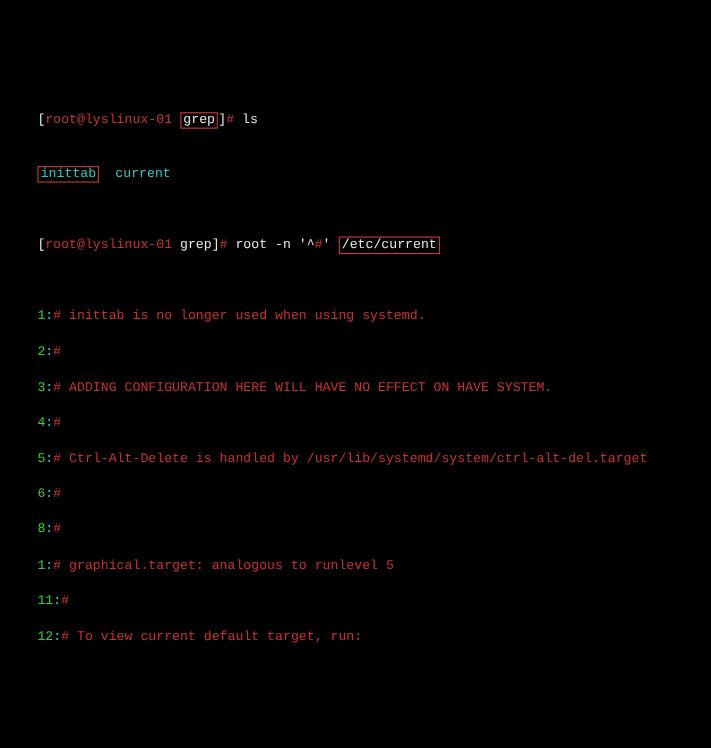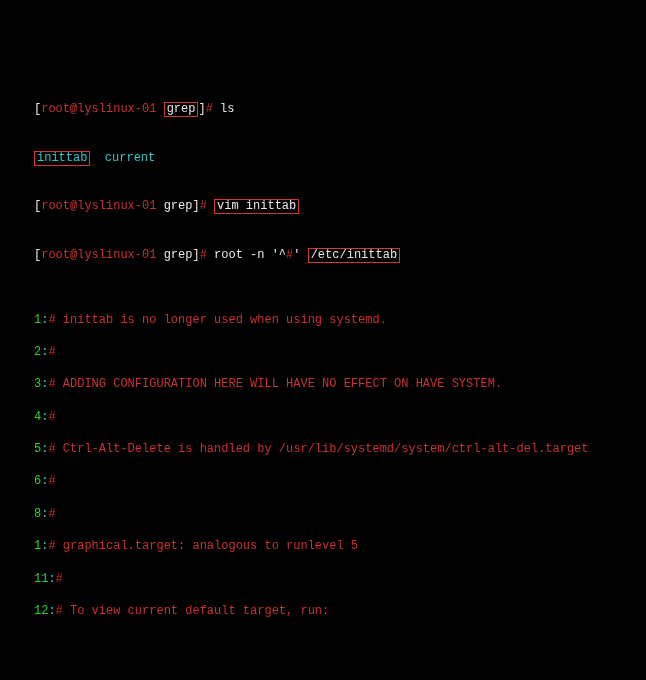--- a/index.html
+++ b/index.html
@@ -26,23 +26,22 @@
 <body>
 
 
 
 <div>
 
 <div class="ln"><span class="white">[</span><span class="red">root@lyslinux-01</span><span class="white"> </span><span class="box-red"><span class="white">grep</span></span><span class="white">]</span><span class="red">#</span><span class="white"> </span><span class="white">ls</span></div>
 
 <div class="ln"><span class="box-red"><span class="teal">inittab</span></span><span class="white">  </span><span class="teal">current</span></div>
 
-<div class="ln"><span class="white">[</span><span class="red">root@lyslinux-01</span><span class="white"> </span><span class="white">grep</span><span class="white">]</span><span class="red">#</span><span class="white"> </span><span class="box-red"><span class="white">vim inittab</span></span></div>
 
-<div class="ln"><span class="white">[</span><span class="red">root@lyslinux-01</span><span class="white"> </span><span class="white">grep</span><span class="white">]</span><span class="red">#</span><span class="white"> </span><span class="white">root -n '^</span><span class="red">#</span><span class="white">' </span><span class="box-red"><span class="white">/etc/inittab</span></span></div>
+<div class="ln"><span class="white">[</span><span class="red">root@lyslinux-01</span><span class="white"> </span><span class="white">grep</span><span class="white">]</span><span class="red">#</span><span class="white"> </span><span class="white">root -n '^</span><span class="red">#</span><span class="white">' </span><span class="box-red"><span class="white">/etc/current</span></span></div>
 
 
 <div class="ln"><span class="green">1</span><span class="teal">:</span><span class="red"># inittab is no longer used when using systemd.</span></div>
 <div class="ln"><span class="green">2</span><span class="teal">:</span><span class="red">#</span></div>
 <div class="ln"><span class="green">3</span><span class="teal">:</span><span class="red"># ADDING CONFIGURATION HERE WILL HAVE NO EFFECT ON HAVE SYSTEM.</span></div>
 <div class="ln"><span class="green">4</span><span class="teal">:</span><span class="red">#</span></div>
 <div class="ln"><span class="green">5</span><span class="teal">:</span><span class="red"># Ctrl-Alt-Delete is handled by /usr/lib/systemd/system/ctrl-alt-del.target</span></div>
 <div class="ln"><span class="green">6</span><span class="teal">:</span><span class="red">#</span></div>
 <div class="ln"><span class="green">8</span><span class="teal">:</span><span class="red">#</span></div>
 <div class="ln"><span class="green">1</span><span class="teal">:</span><span class="red"># graphical.target: analogous to runlevel 5</span></div>

